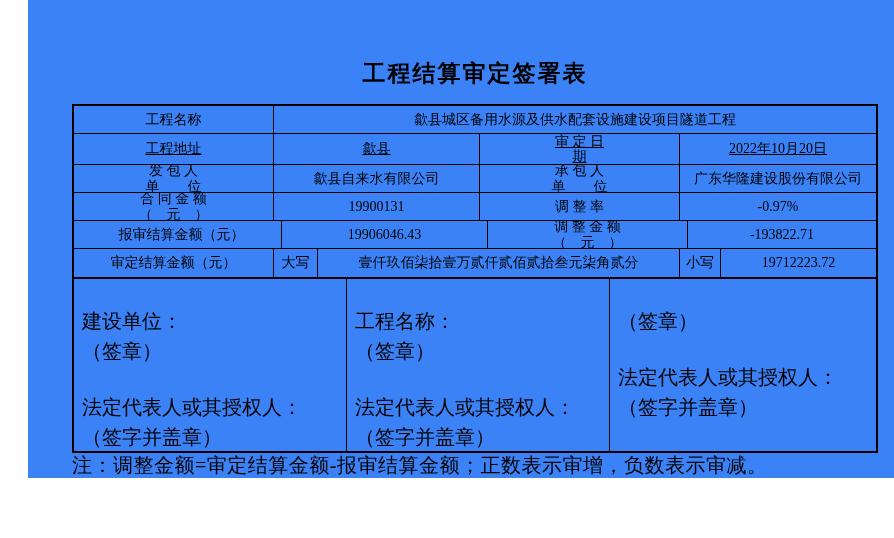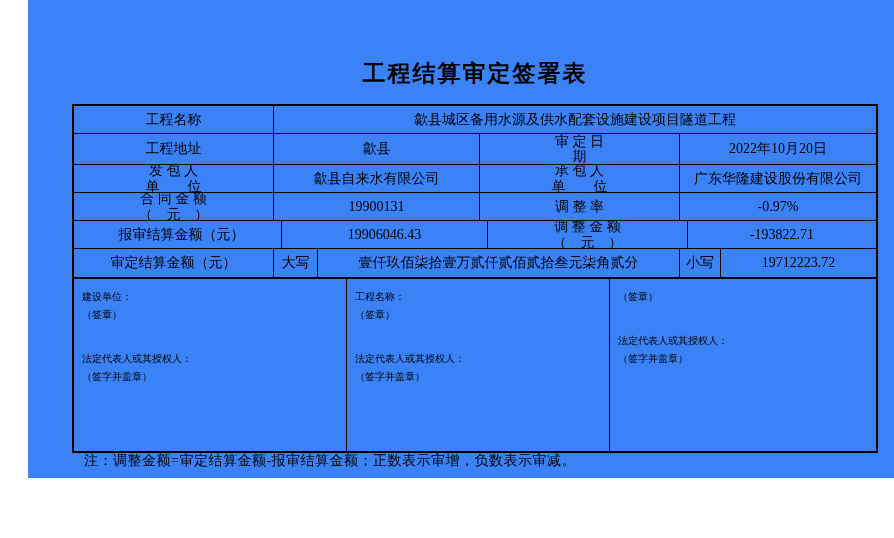--- a/index.html
+++ b/index.html
@@ -45,52 +45,52 @@
     align-items: center;
     justify-content: center;
     text-align: center;
     padding: 1px 4px;
     line-height: 1.1;
     overflow: hidden;
   }
   .cell:last-child { border-right: none; }
   .multiline { white-space: pre-line; }
   .r1 { height: 28px; }
-  .r2 { height: 31px; }
+  .r2 { height: 31px; text-decoration: underline; }
   .r3 { height: 28px; }
   .r4 { height: 28px; }
   .r5 { height: 28px; padding-left: 8px; }
   .r6 { height: 30px; }
   .c-label  { width: 200px; flex: none; }
   .c-val1   { width: 206px; flex: none; }
   .c-label2 { width: 200px; flex: none; }
   .c-val2   { flex: 1; }
   .c-merged { flex: 1; }
   .c-dx     { width: 44px; flex: none; }
   .c-dxval  { width: 362px; flex: none; }
   .c-xx     { width: 41px; flex: none; }
   .c-xxval  { flex: 1; }
   .sig-row { height: 172px; }
   .sig-col {
     box-sizing: border-box;
     border-right: 1px solid #000;
     flex: none;
-    padding: 12px 8px 0 8px;
-    font-size: 10px;
+    padding: 30px 8px 0 8px;
+    font-size: 20px;
     line-height: 1.2;
   }
   .sig-col:last-child { border-right: none; flex: 1; }
   .sig-col .line { margin-bottom: 6px; }
   .sig-col .gap { height: 26px; }
   .sig-c1 { width: 273px; }
   .sig-c2 { width: 263px; }
   .note-line {
     position: absolute;
-    left: 56px; top: 452px;
-    font-size: 14px;
+    left: 44px; top: 452px;
+    font-size: 20px;
     letter-spacing: 0.5px;
   }
   .footer-row {
     position: absolute;
     left: 0; top: 481px;
     width: 894px; height: 20px;
     font-size: 14px;
   }
   .footer-row .flabel { position: absolute; }
   .f1 { left: 229px; }

